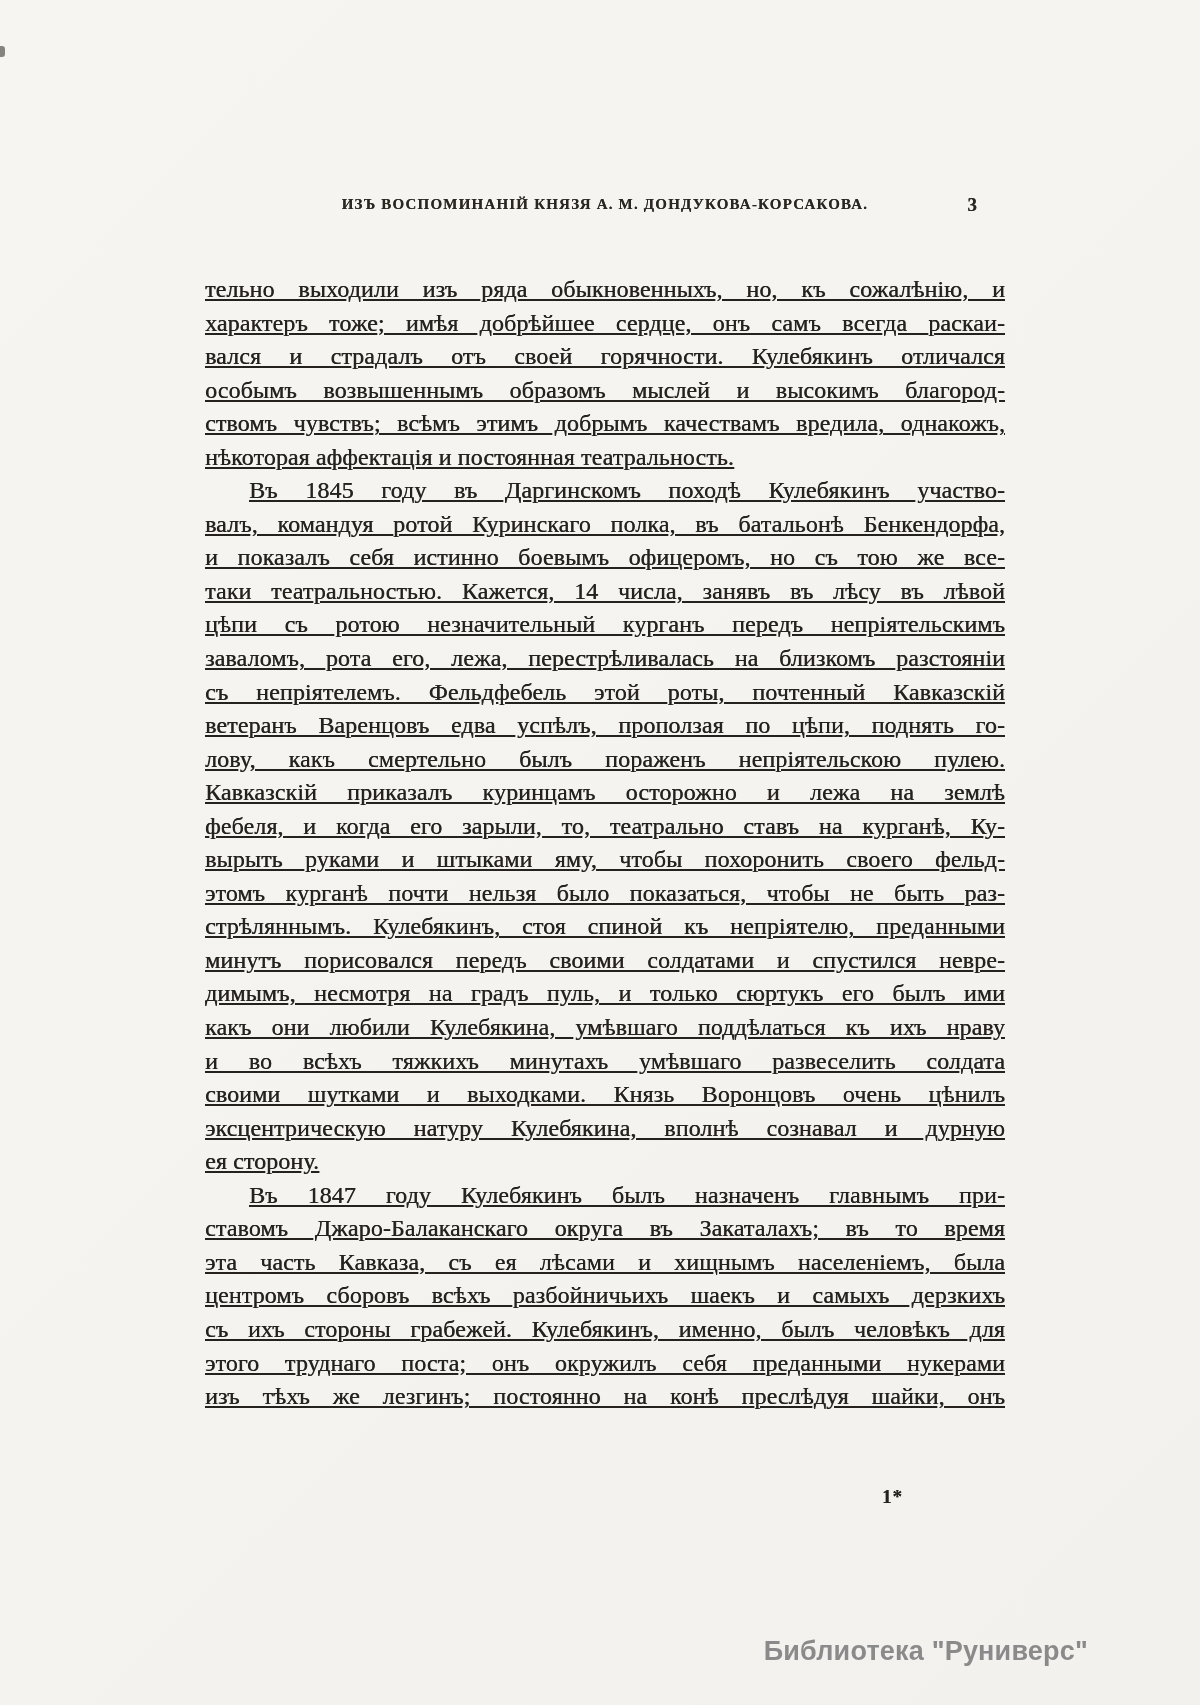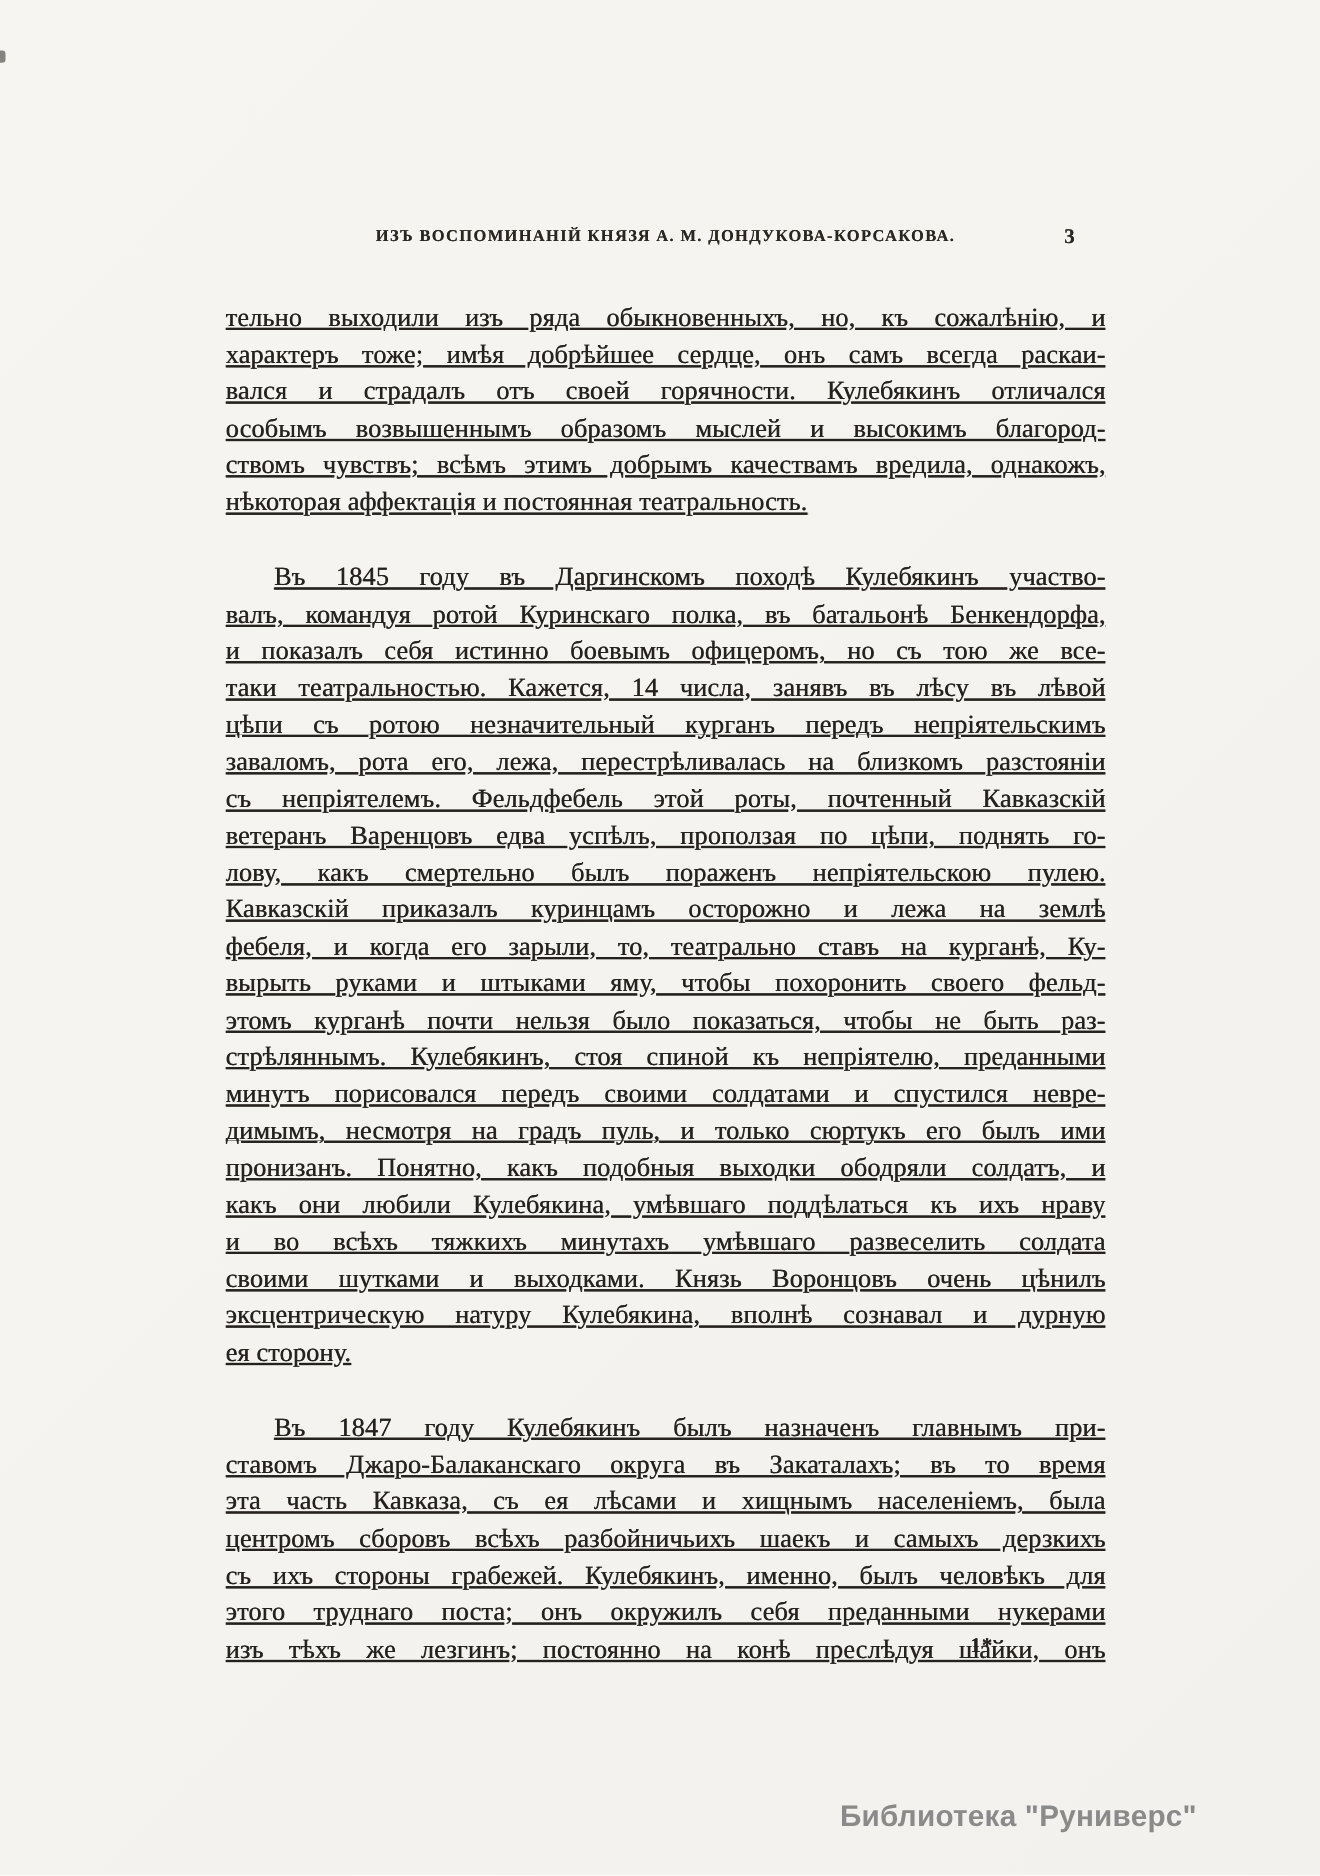--- a/index.html
+++ b/index.html
@@ -8,21 +8,21 @@
     width: 1200px;
     height: 1705px;
     background: #f5f4f1;
     background: linear-gradient(135deg, #f6f5f2 0%, #f4f3f0 55%, #f2f1ee 100%);
     font-family: "Liberation Serif", "DejaVu Serif", serif;
     color: #25211c;
     overflow: hidden;
   }
   .running-header {
     position: absolute;
-    top: 207px;
+    top: 196px;
     left: 205px;
     width: 800px;
     height: 30px;
     text-align: center;
     font-size: 15px;
     font-weight: bold;
     letter-spacing: 1.2px;
     color: #2a2620;
     text-shadow: 0 0 0.5px rgba(42,38,32,0.8);
     white-space: nowrap;
@@ -46,21 +46,21 @@
     letter-spacing: 0.1px;
     text-decoration: underline;
   }
   .line {
     height: 33.55px;
     overflow: hidden;
     text-align: justify;
     text-align-last: justify;
     white-space: normal;
   }
-  .line.indent { padding-left: 44px; margin-top: 35px; }
+  .line.indent { padding-left: 44px; }
   .line.end { text-align-last: left; }
   .footnote-mark {
     position: absolute;
     left: 882px;
     top: 1486px;
     font-size: 19px;
     font-weight: bold;
     letter-spacing: 1px;
     text-shadow: 0.3px 0 0.3px rgba(33,29,24,0.85);
   }
@@ -113,21 +113,20 @@
       <div class="line">съ непріятелемъ. Фельдфебель этой роты, почтенный Кавказскій</div>
       <div class="line">ветеранъ Варенцовъ едва успѣлъ, проползая по цѣпи, поднять го-</div>
       <div class="line">лову, какъ смертельно былъ пораженъ непріятельскою пулею.</div>
       <div class="line">Кавказскій приказалъ куринцамъ осторожно и лежа на землѣ</div>
       <div class="line">фебеля, и когда его зарыли, то, театрально ставъ на курганѣ, Ку-</div>
       <div class="line">вырыть руками и штыками яму, чтобы похоронить своего фельд-</div>
       <div class="line">этомъ курганѣ почти нельзя было показаться, чтобы не быть раз-</div>
       <div class="line">стрѣляннымъ. Кулебякинъ, стоя спиной къ непріятелю, преданными</div>
       <div class="line">минутъ порисовался передъ своими солдатами и спустился невре-</div>
       <div class="line">димымъ, несмотря на градъ пуль, и только сюртукъ его былъ ими</div>
-      <div class="line">пронизанъ. Понятно, какъ подобныя выходки ободряли солдатъ, и</div>
       <div class="line">какъ они любили Кулебякина, умѣвшаго поддѣлаться къ ихъ нраву</div>
       <div class="line">и во всѣхъ тяжкихъ минутахъ умѣвшаго развеселить солдата</div>
       <div class="line">своими шутками и выходками. Князь Воронцовъ очень цѣнилъ</div>
       <div class="line">эксцентрическую натуру Кулебякина, вполнѣ сознавал и дурную</div>
       <div class="line end">ея сторону.</div>
       <div class="line indent">Въ 1847 году Кулебякинъ былъ назначенъ главнымъ при-</div>
       <div class="line">ставомъ Джаро-Балаканскаго округа въ Закаталахъ; въ то время</div>
       <div class="line">эта часть Кавказа, съ ея лѣсами и хищнымъ населеніемъ, была</div>
       <div class="line">центромъ сборовъ всѣхъ разбойничьихъ шаекъ и самыхъ дерзкихъ</div>
       <div class="line">съ ихъ стороны грабежей. Кулебякинъ, именно, былъ человѣкъ для</div>

